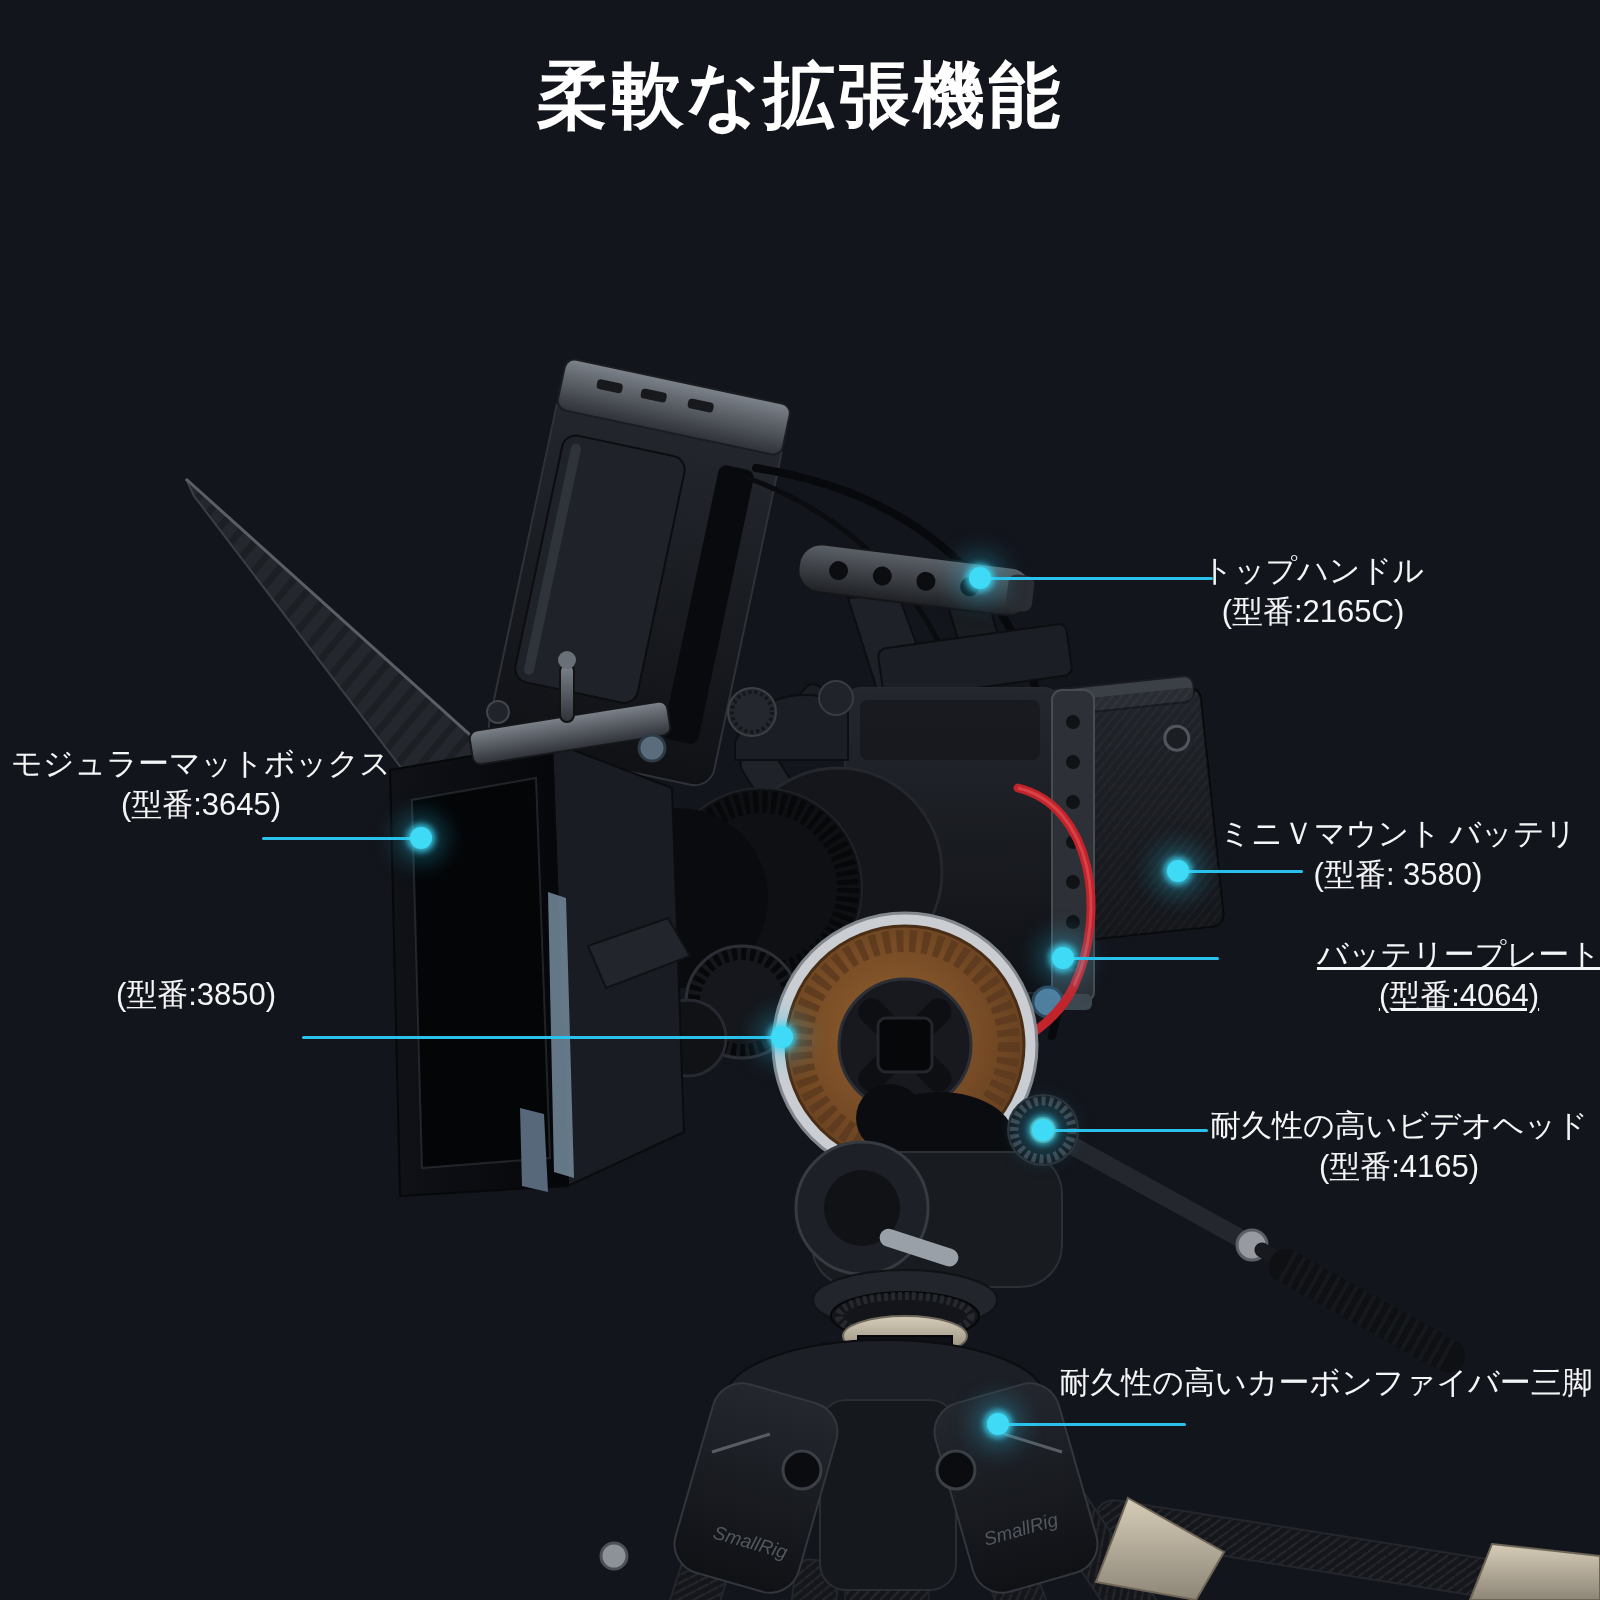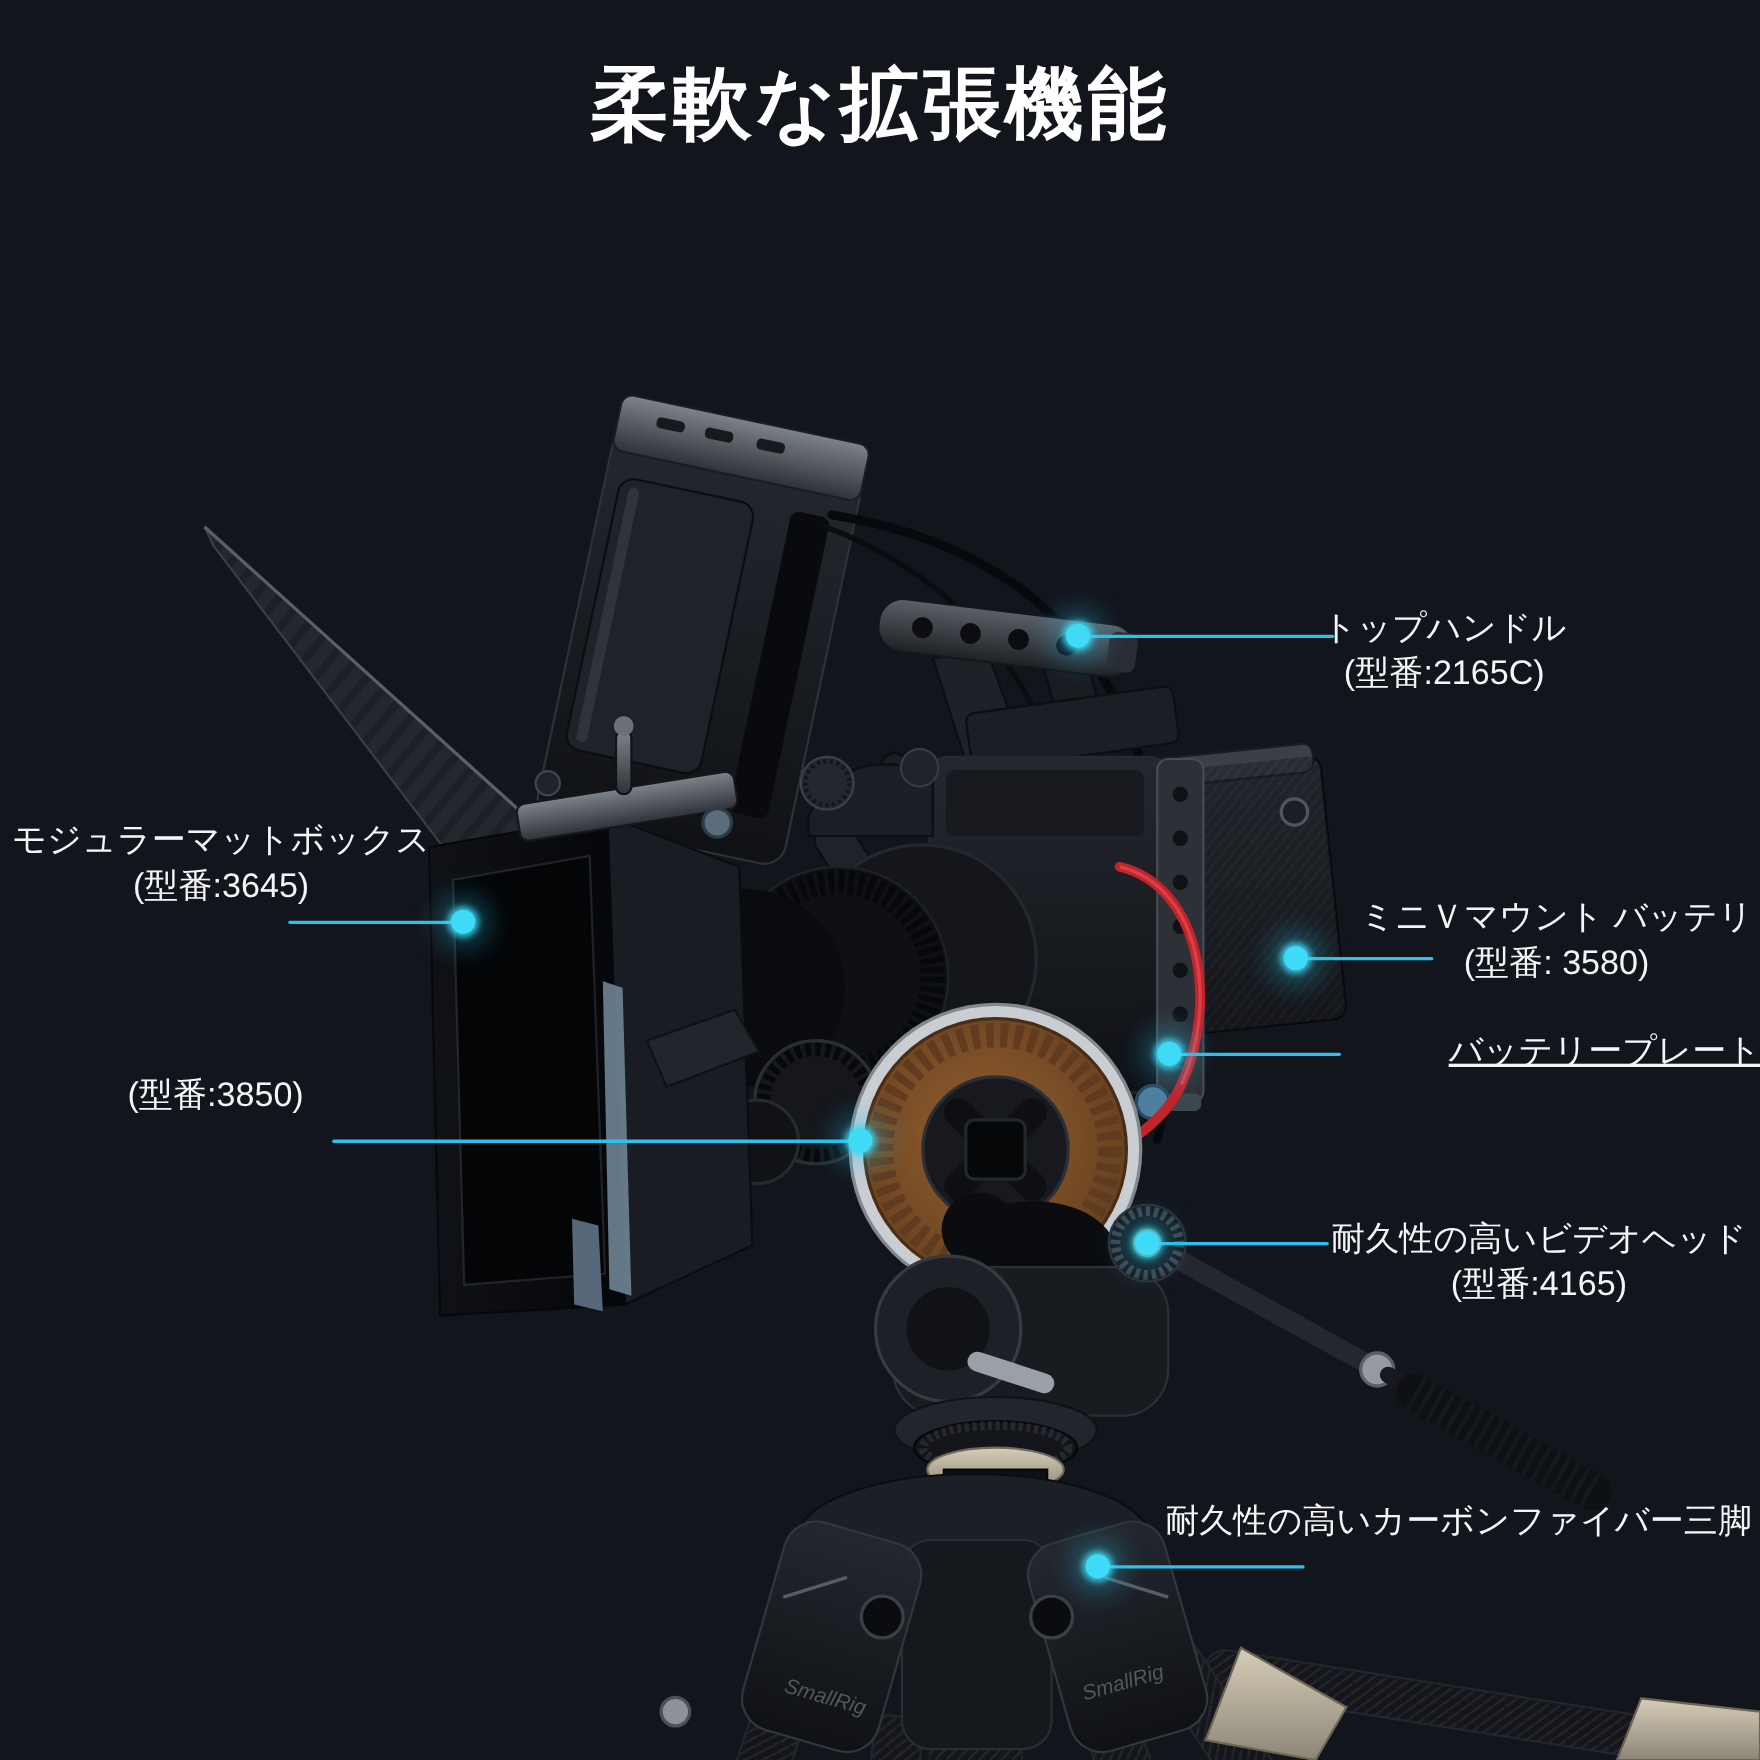--- a/index.html
+++ b/index.html
@@ -222,28 +222,29 @@
         <div>(型番:2165C)</div>
       </div>
       <div class="callout-line" style="left: 262px; top: 836.5px; width: 159px;"></div>
       <div class="callout-dot" style="left: 421px; top: 838px;"></div>
       <div class="callout-text" style="left: 201px; top: 743px;">
         <div>モジュラーマットボックス</div>
         <div>(型番:3645)</div>
       </div>
       <div class="callout-line" style="left: 1178px; top: 869.5px; width: 125px;"></div>
       <div class="callout-dot" style="left: 1178px; top: 871px;"></div>
-      <div class="callout-text" style="left: 1398px; top: 813px; margin-left: 17px;">
+      <div class="callout-text" style="left: 1398px; top: 813px;">
         <div>ミニＶマウント バッテリ</div>
         <div>(型番: 3580)</div>
       </div>
       <div class="callout-line" style="left: 1063px; top: 956.5px; width: 156px;"></div>
       <div class="callout-dot" style="left: 1063px; top: 958px;"></div>
       <div class="callout-text" style="left: 1459px; top: 934px; text-decoration: underline;">
         <div>バッテリープレート</div>
+        <div>(型番:4064)</div>
       </div>
       <div class="callout-line" style="left: 302px; top: 1035.5px; width: 480px;"></div>
       <div class="callout-dot" style="left: 782px; top: 1037px;"></div>
       <div class="callout-text" style="left: 196px; top: 974px;">
         <div>(型番:3850)</div>
       </div>
       <div class="callout-line" style="left: 1043px; top: 1128.5px; width: 165px;"></div>
       <div class="callout-dot" style="left: 1043px; top: 1130px;"></div>
       <div class="callout-text" style="left: 1399px; top: 1105px;">
         <div>耐久性の高いビデオヘッド</div>

